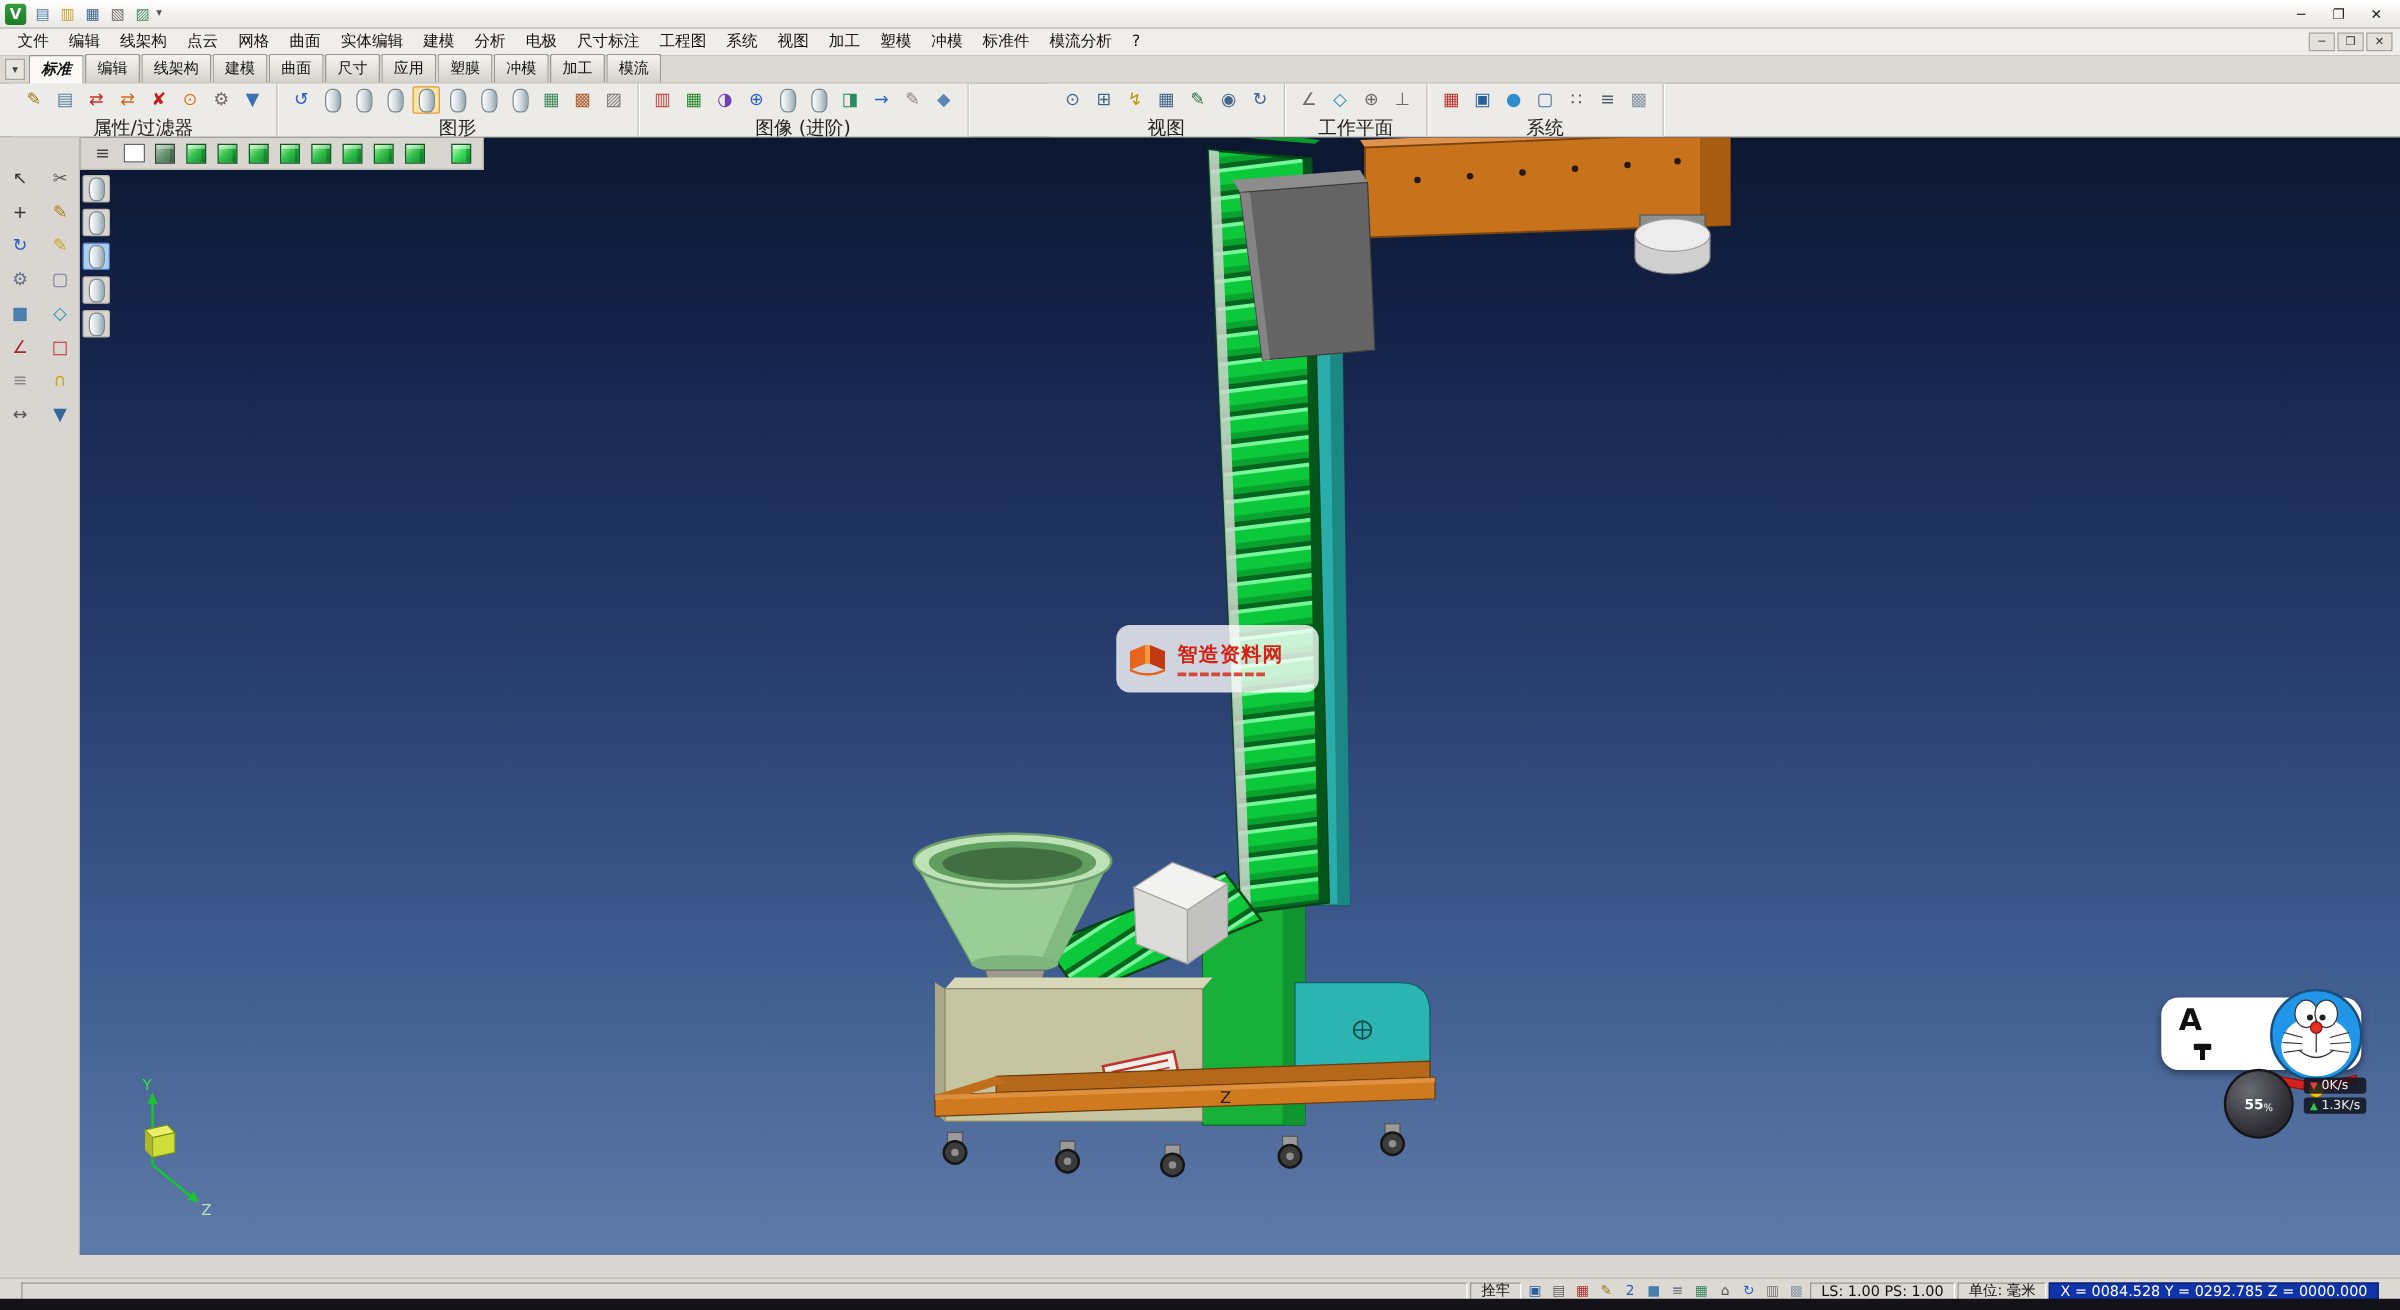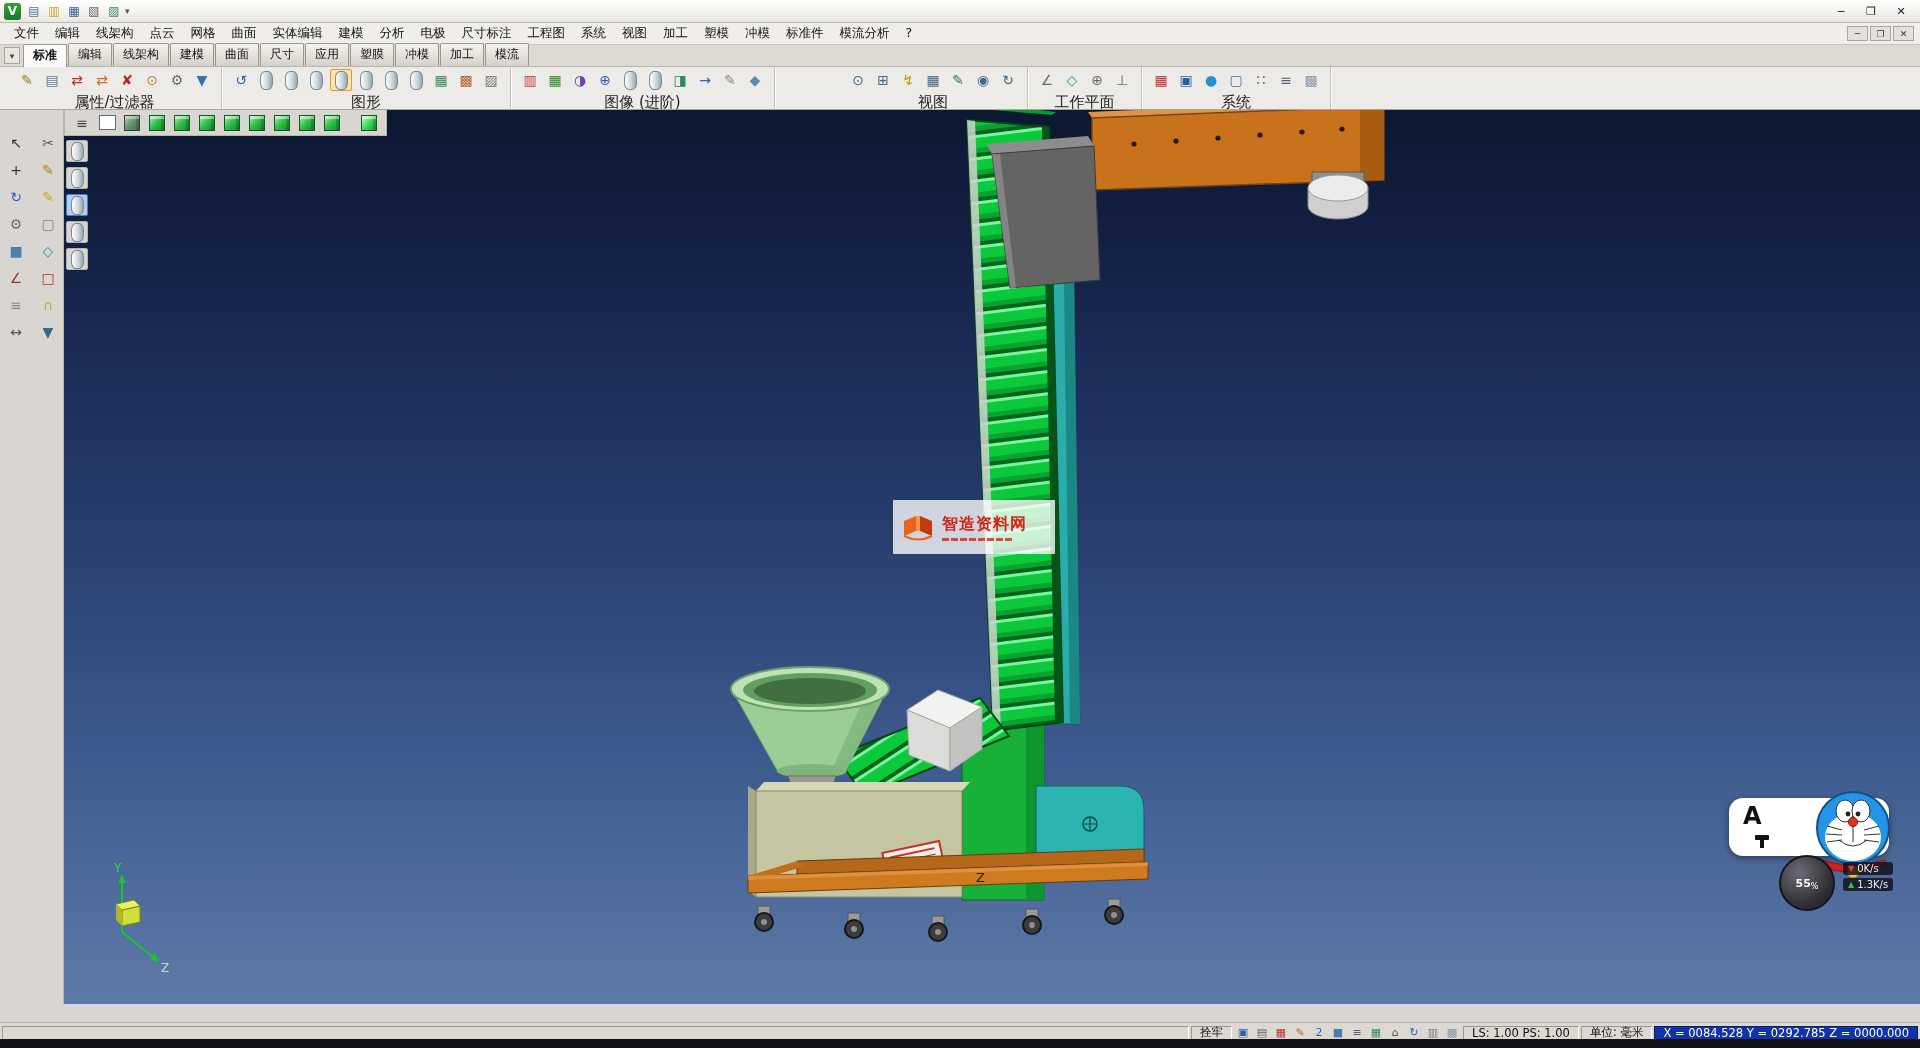--- a/index.html
+++ b/index.html
@@ -21,21 +21,21 @@
 .menu-items{display:flex;}
 .menu-item{padding:2px 8px;font-size:12.5px;white-space:nowrap;}
 .childctrls{margin-left:auto;display:flex;margin-right:6px;}
 .cbtn{width:21px;height:15px;border:1px solid #a9a6a0;background:#e4e1dc;font-size:9px;display:flex;align-items:center;justify-content:center;margin-left:2px;color:#333;}
 
 
 .tabbar{position:absolute;left:0;top:45px;right:0;height:22px;background:#dcd9d3;border-bottom:1px solid #b9b6b0;display:flex;align-items:flex-end;padding-left:4px;}
 .tab-caret{width:16px;height:17px;display:flex;align-items:center;justify-content:center;font-size:9px;color:#444;border:1px solid #a9a6a0;background:#e8e6e1;margin:0 3px 2px 0;}
 .tabs{display:flex;align-items:flex-end;}
 .tab{padding:2px 9px 3px;font-size:12px;border:1px solid #9a978f;border-bottom:none;background:linear-gradient(#f5f3ef,#d4d1ca);margin-right:1px;border-radius:2px 2px 0 0;white-space:nowrap;}
-.tab.active{background:#fbfaf8;font-weight:bold;position:relative;top:1px;}
+.tab.active{background:#fbfaf8;font-weight:bold;position:relative;top:1px;font-style:italic;}
 
 
 .ribbon{position:absolute;left:0;top:67px;right:0;height:43px;background:#edebe7;border-bottom:1px solid #a9a6a0;display:flex;align-items:stretch;padding-left:8px;}
 .rgroup{display:flex;flex-direction:column;justify-content:space-between;padding:2px 8px 1px;border-right:1px solid #c5c2bc;box-shadow:1px 0 0 #fff;}
 .rgroup.gapped{margin-left:64px;}
 .ricons{display:flex;align-items:center;gap:3px;}
 .icon{width:22px;height:22px;display:flex;align-items:center;justify-content:center;font-size:14px;border:1px solid transparent;border-radius:2px;}
 .icon.active{background:#ffe2a8;border-color:#e09a30;}
 .icon.cyl::before{content:"";width:11px;height:17px;border:1px solid #7a8a92;border-radius:5px/7px;background:linear-gradient(90deg,#ffffff,#cfd8dc 55%,#93a7b0);}
 .rlabel{font-size:15px;color:#222;text-align:center;line-height:12px;white-space:nowrap;}
@@ -53,21 +53,21 @@
 .icon.cube::before{content:"";width:14px;height:14px;background:linear-gradient(135deg,#b8f0b2 0%,#35c24e 45%,#118a2c 100%);border:1px solid #0a5c1e;box-shadow:inset 0 3px 0 rgba(255,255,255,.45),inset -3px 0 0 rgba(0,60,10,.25);}
 .icon.cube.dim::before{filter:saturate(.35) brightness(.9);}
 .icon.cube.bright::before{background:linear-gradient(135deg,#d6ffd0,#3ddc5c 50%,#14a035);}
 .icon.gapped{margin-left:12px;}
 
 
 .viewport{position:absolute;left:64px;top:110px;right:0;bottom:44px;background:linear-gradient(180deg,#0c1730 0%,#15234a 18%,#263b6b 45%,#3d5a8e 72%,#5d7aa8 100%);overflow:hidden;}
 .machine-svg{position:absolute;left:0;top:0;width:100%;height:100%;}
 
 
-.watermark{position:absolute;left:829px;top:390px;width:162px;height:54px;background:rgba(255,255,255,.78);border-radius:1px;display:flex;align-items:center;padding:4px 8px;gap:7px;}
+.watermark{position:absolute;left:829px;top:390px;width:162px;height:54px;background:rgba(255,255,255,.78);border-radius:11px;display:flex;align-items:center;padding:4px 8px;gap:7px;}
 .wm-text{display:flex;flex-direction:column;gap:3px;}
 .wm-title{color:#d42315;font-size:16px;font-weight:bold;letter-spacing:1px;white-space:nowrap;}
 .wm-sub{display:flex;gap:2px;}
 .wm-sub i{display:block;width:7px;height:3px;background:#d42315;opacity:.8;}
 
 
 .overlay-pill{position:absolute;left:1665px;top:688px;width:160px;height:58px;background:#fff;border-radius:14px;box-shadow:0 2px 6px rgba(0,0,0,.45);}
 .ov-a{position:absolute;left:14px;top:4px;font-size:24px;font-weight:bold;color:#111;}
 .ov-hammer{position:absolute;left:24px;top:34px;width:18px;height:16px;}
 .doraemon{position:absolute;left:1745px;top:678px;width:88px;height:94px;}
@@ -80,21 +80,21 @@
 .arr-dn{color:#35c24e;font-size:8px;}
 
 
 .sb1{position:absolute;left:0;right:0;top:1004px;height:18px;background:#dcd9d3;border-top:1px solid #fff;display:flex;align-items:center;padding:0 2px;gap:2px;}
 .sb-fill{flex:1;height:14px;border:1px solid;border-color:#9a978f #ffffff #ffffff #9a978f;}
 .sb-field{height:14px;display:flex;align-items:center;padding:0 8px;border:1px solid;border-color:#9a978f #ffffff #ffffff #9a978f;font-size:11.5px;white-space:nowrap;}
 .mag{width:13px;height:13px;position:relative;margin:0 3px;}
 .mag::before{content:"";position:absolute;left:1px;top:1px;width:7px;height:7px;border:2px solid #334a66;border-radius:50%;}
 .mag::after{content:"";position:absolute;left:9px;top:9px;width:5px;height:2px;background:#334a66;transform:rotate(45deg);}
 .colorbar{width:72px;height:11px;border:1px solid #667;background:linear-gradient(90deg,#06197a,#2a52c8 55%,#9ec3ff);}
-.sb2{position:absolute;left:0;right:0;top:1022px;height:20px;background:#dcd9d3;border-top:1px solid #b9b6b0;display:flex;align-items:center;padding:0 2px;gap:2px;}
+.sb2{position:absolute;left:0;right:0;top:1022px;height:20px;background:#dcd9d3;border-top:1px solid #b9b6b0;display:flex;align-items:center;padding:0 17px;gap:2px;}
 .sb-icons{display:flex;gap:1px;}
 .sb2 .icon{width:18px;height:15px;font-size:11px;}
 .coords{background:#1133aa;color:#fff;border-color:#0a1f66;}
 .taskbar{position:absolute;left:0;right:0;bottom:0;height:9px;background:#121218;}
 </style>
 </head>
 <body>
 
 <div id="app">
 

